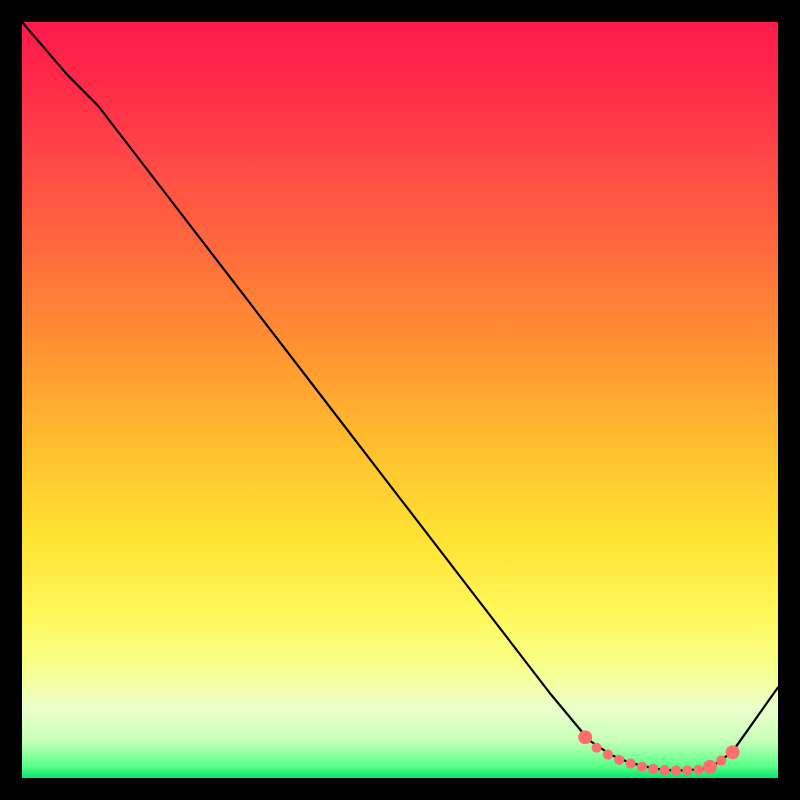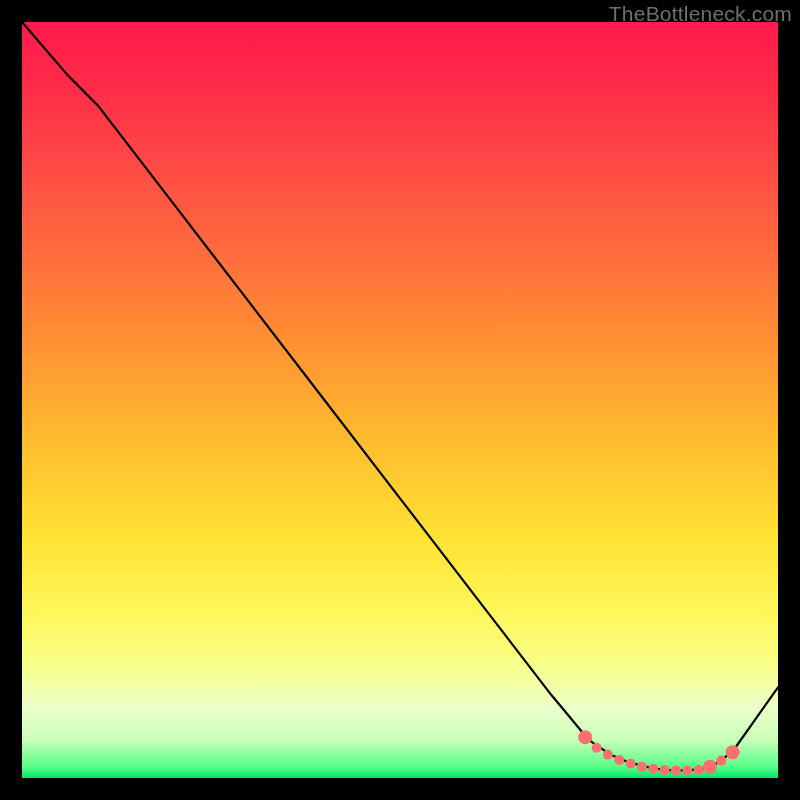--- a/index.html
+++ b/index.html
@@ -77,14 +77,13 @@
           <circle cx="642.6" cy="748.1" r="5" fill="#ff6f6f"></circle>
           <circle cx="653.9" cy="748.4" r="5" fill="#ff6f6f"></circle>
           <circle cx="665.3" cy="748.4" r="5" fill="#ff6f6f"></circle>
           <circle cx="676.6" cy="747.7" r="5" fill="#ff6f6f"></circle>
           <circle cx="688.0" cy="744.7" r="7" fill="#ff6f6f"></circle>
           <circle cx="699.3" cy="738.6" r="5" fill="#ff6f6f"></circle>
           <circle cx="710.6" cy="730.3" r="7" fill="#ff6f6f"></circle>
         </g>
     </svg>
   </div>
-  <div class="watermark">TheBottleneck.com</div>
 </div>
 
 </body></html>

